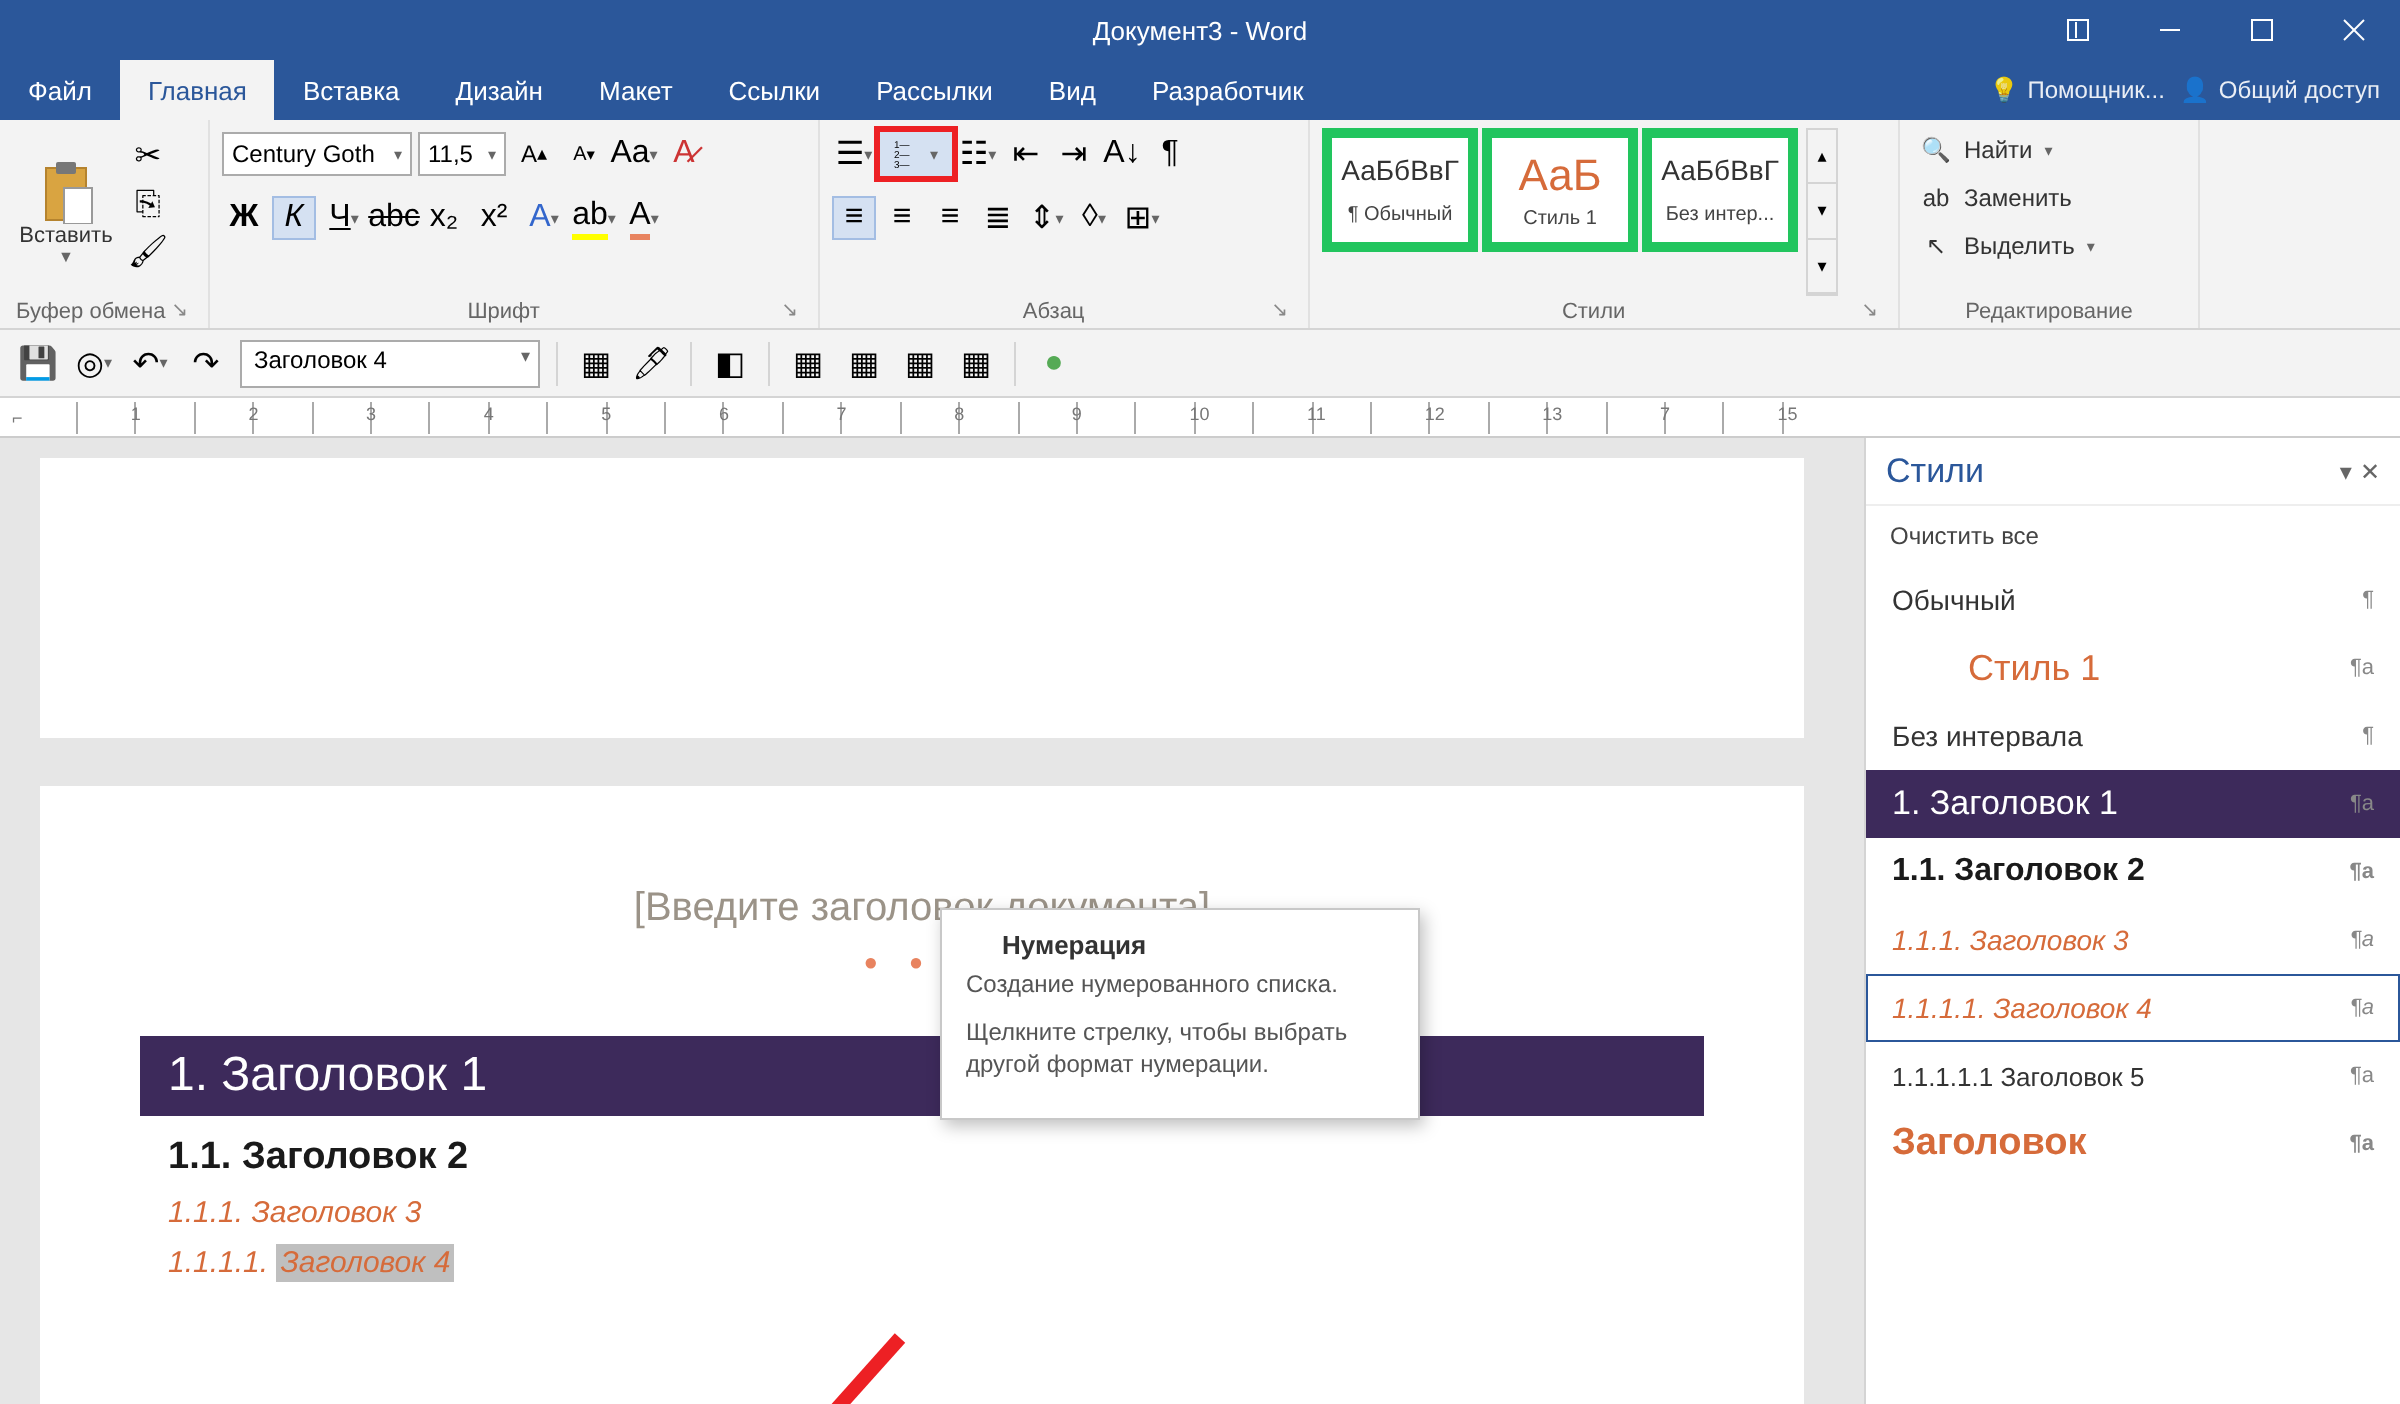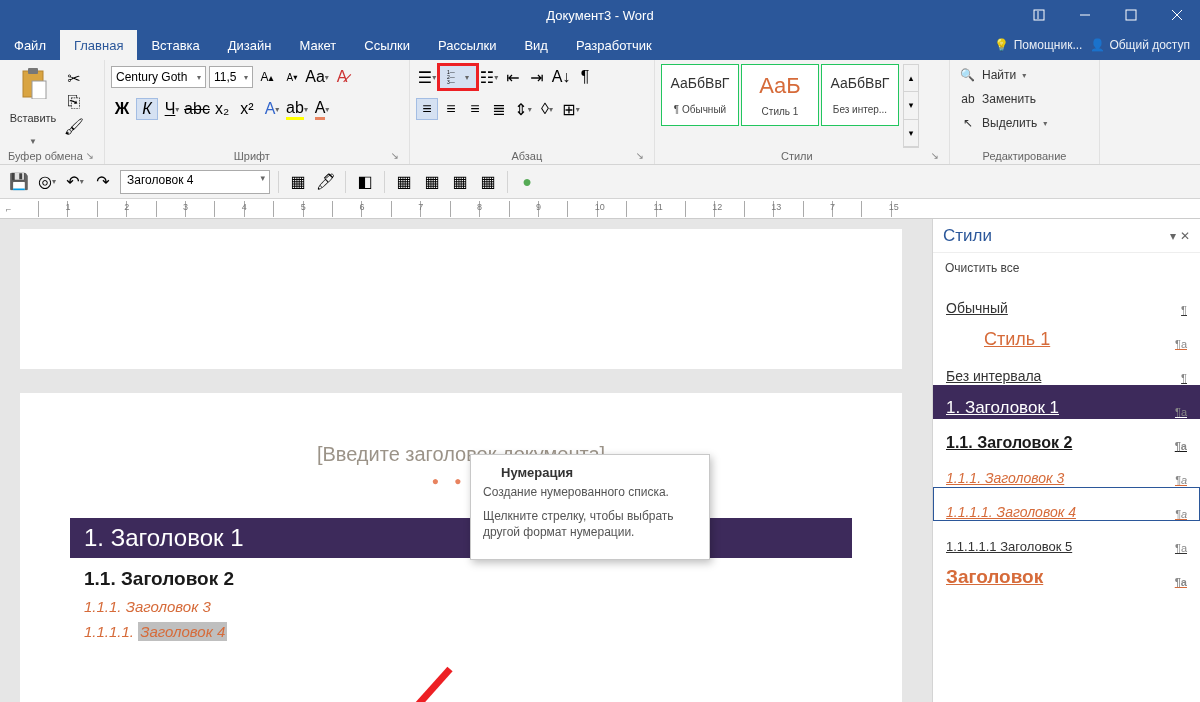--- a/index.html
+++ b/index.html
@@ -17,37 +17,37 @@
 .menu-spacer { flex: 1; }
 .menu-right { display: flex; align-items: center; padding-right: 10px; gap: 8px; }
 .menu-right-item { display: flex; align-items: center; gap: 4px; font-size: 12px; opacity: 0.9; }
 
 .ribbon { height: 105px; background: #f3f3f3; border-bottom: 1px solid #d4d4d4; display: flex; }
 .ribbon-group { border-right: 1px solid #e1e1e1; padding: 4px 6px 2px; display: flex; flex-direction: column; justify-content: space-between; }
 .ribbon-group-label { font-size: 11px; color: #666; text-align: center; margin-top: 2px; }
 .ribbon-content { flex: 1; display: flex; gap: 4px; }
 
 .clipboard-group { width: 105px; }
-.paste-btn { width: 54px; display: flex; flex-direction: column; align-items: center; justify-content: center; gap: 13px; font-size: 11px; color: #333; }
+.paste-btn { width: 54px; display: flex; flex-direction: column; align-items: center; justify-content: center; gap: 0; font-size: 11px; color: #333; }
 .clip-side { display: flex; flex-direction: column; gap: 4px; padding-top: 4px; }
 .small-btn { width: 20px; height: 20px; display: flex; align-items: center; justify-content: center; }
 
 .font-group { width: 305px; }
 .font-row { display: flex; align-items: center; gap: 3px; height: 26px; }
 .font-combo { height: 22px; border: 1px solid #ababab; background: #fff; font-size: 12px; padding: 1px 4px; display: flex; align-items: center; justify-content: space-between; }
 .font-name-combo { width: 95px; }
 .font-size-combo { width: 44px; }
 .btn-s { width: 22px; height: 22px; display: flex; align-items: center; justify-content: center; border: 1px solid transparent; }
 
 .para-group { width: 245px; }
 .para-row { display: flex; align-items: center; gap: 2px; height: 26px; }
 
 .styles-group { width: 295px; }
 .styles-gallery { display: flex; gap: 2px; }
-.style-card { width: 78px; height: 62px; border: 1px solid #22c55e; background: #fff; display: flex; flex-direction: column; align-items: center; justify-content: space-around; padding: 4px 2px; font-size: 11px; }
+.style-card { width: 78px; height: 62px; border: 5px solid #22c55e; background: #fff; display: flex; flex-direction: column; align-items: center; justify-content: space-around; padding: 4px 2px; font-size: 11px; }
 .style-sample { font-size: 14px; }
 .style-name { font-size: 10px; color: #444; white-space: nowrap; overflow: hidden; }
 .gallery-expand { width: 16px; display: flex; flex-direction: column; border: 1px solid #d4d4d4; }
 .gallery-expand > div { flex: 1; display: flex; align-items: center; justify-content: center; border-bottom: 1px solid #d4d4d4; font-size: 9px; }
 
 .edit-group { width: 150px; }
 .edit-item { height: 22px; display: flex; align-items: center; gap: 6px; font-size: 12px; color: #333; padding: 0 4px; }
 
 .qat { height: 34px; background: #f3f3f3; border-bottom: 1px solid #d4d4d4; display: flex; align-items: center; padding: 0 8px; gap: 6px; }
 .qat-combo { height: 24px; border: 1px solid #ababab; background: #fff; font-size: 12px; padding: 2px 18px 2px 6px; position: relative; width: 150px; }
@@ -68,21 +68,21 @@
 .h1-line { background: #3d2a5b; color: #fff; font-size: 24px; padding: 6px 14px; font-family: "Century Gothic", sans-serif; }
 .h2-line { color: #1a1a1a; font-size: 19px; font-weight: bold; padding: 10px 14px 4px; font-family: "Century Gothic", sans-serif; }
 .h3-line { color: #d66b3a; font-size: 15px; font-style: italic; padding: 4px 14px; font-family: "Century Gothic", sans-serif; }
 .h4-line { color: #d66b3a; font-size: 15px; font-style: italic; padding: 4px 14px; font-family: "Century Gothic", sans-serif; }
 .h4-line .sel { background: #bfbfbf; padding: 1px 2px; }
 
 .styles-pane { width: 268px; background: #fff; border-left: 1px solid #d4d4d4; display: flex; flex-direction: column; }
 .sp-header { height: 34px; display: flex; align-items: center; justify-content: space-between; padding: 0 10px; color: #2b579a; font-size: 17px; border-bottom: 1px solid #eee; }
 .sp-close { display: flex; gap: 4px; font-size: 12px; color: #666; }
 .sp-clear { font-size: 12px; color: #444; padding: 8px 12px; }
-.sp-item { height: 34px; display: flex; align-items: flex-end; justify-content: space-between; padding: 0 12px; font-size: 14px; cursor: pointer; border: 1px solid transparent; text-decoration: underline; }
+.sp-item { height: 34px; display: flex; align-items: center; justify-content: space-between; padding: 0 12px; font-size: 14px; cursor: pointer; border: 1px solid transparent; }
 .sp-item .mark { font-size: 11px; color: #888; }
 .sp-normal { color: #333; }
 .sp-s1 { color: #d66b3a; font-size: 18px; padding-left: 50px; }
 .sp-noint { color: #333; }
 .sp-h1 { background: #3d2a5b; color: #fff; font-size: 17px; font-weight: 500; }
 .sp-h2 { color: #1a1a1a; font-weight: bold; font-size: 16px; }
 .sp-h3 { color: #d66b3a; font-style: italic; font-size: 14px; }
 .sp-h4 { color: #d66b3a; font-style: italic; font-size: 14px; }
 .sp-h4.current { border: 1px solid #2b579a; }
 .sp-h5 { color: #333; font-size: 13px; }

